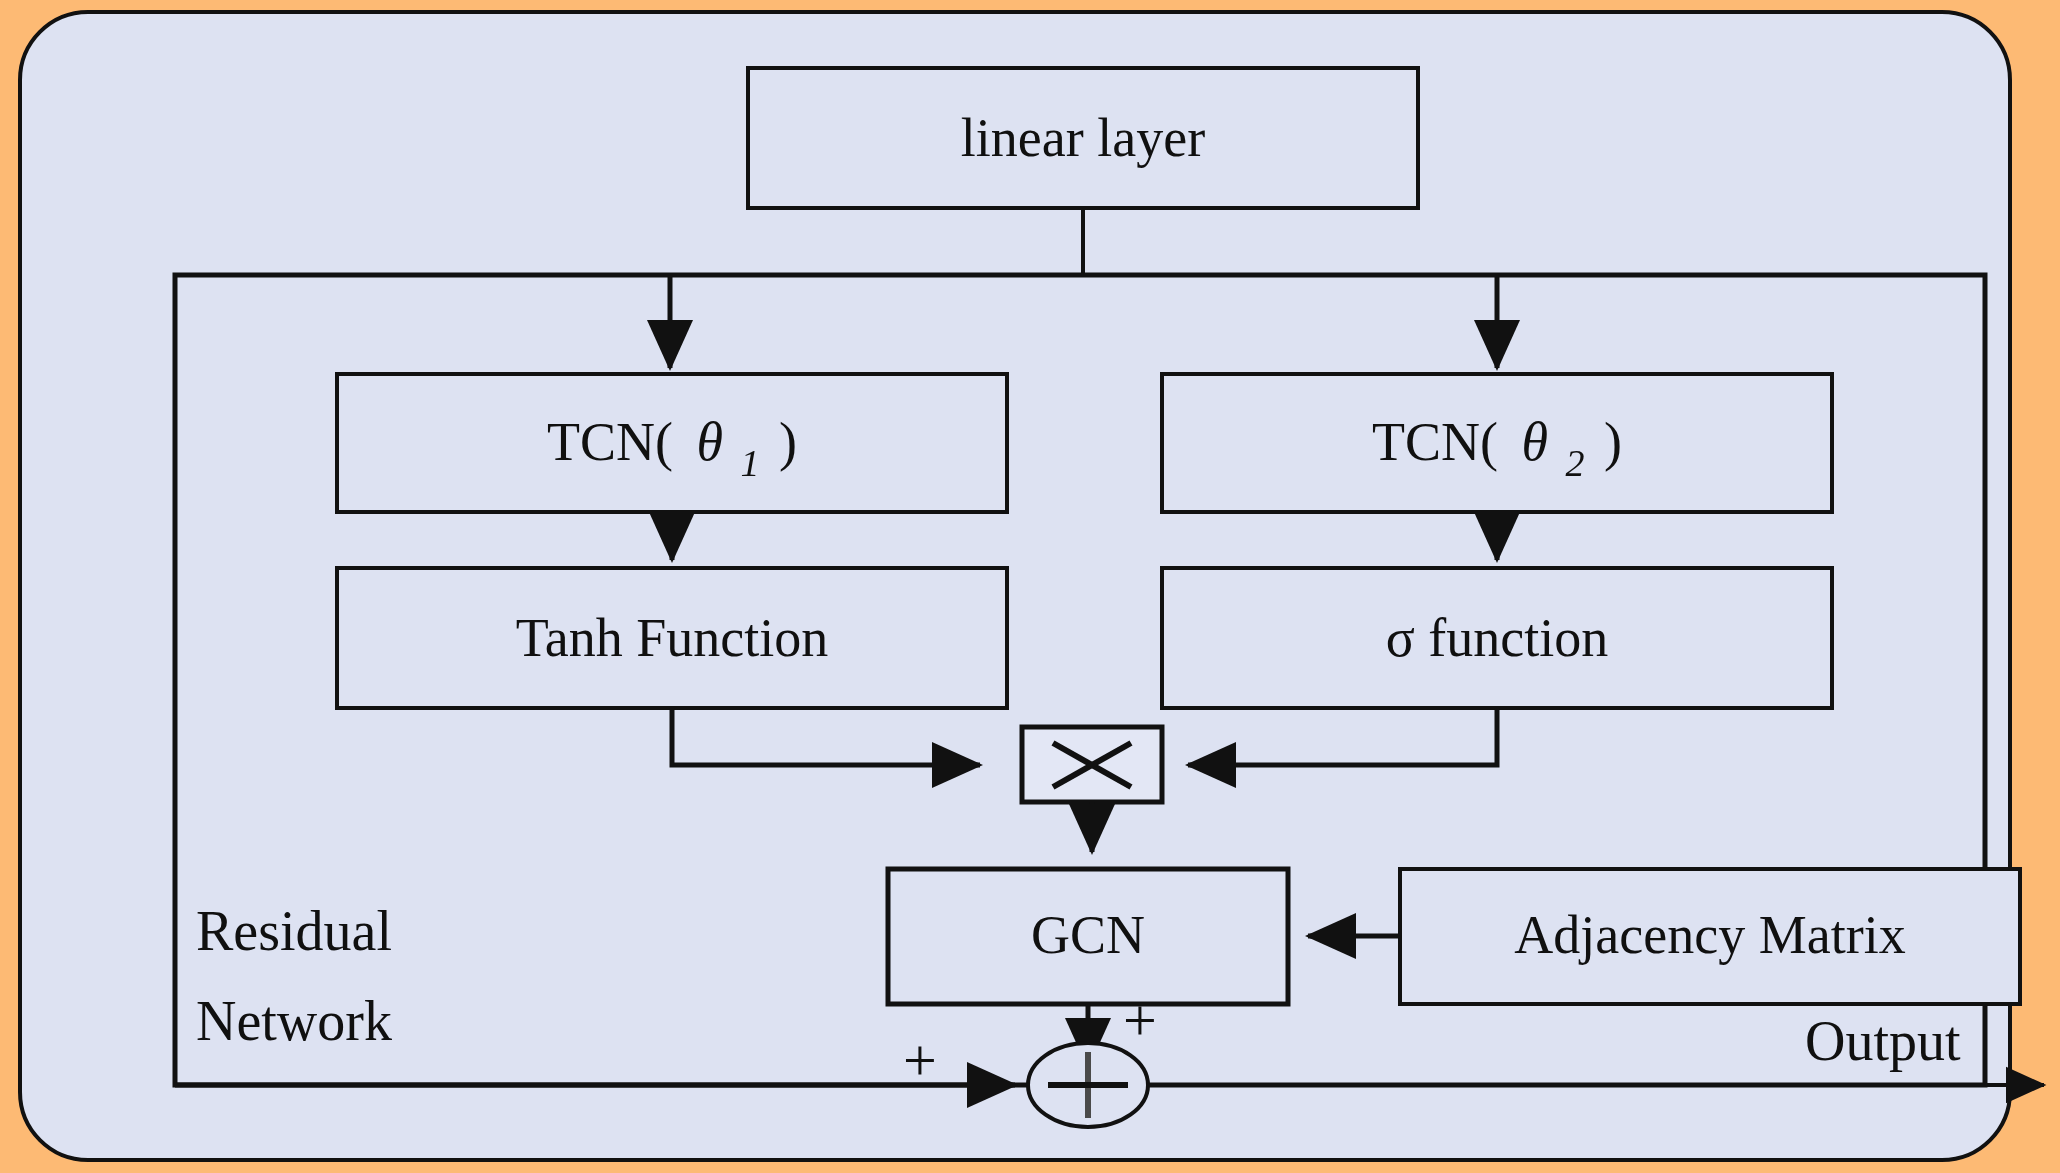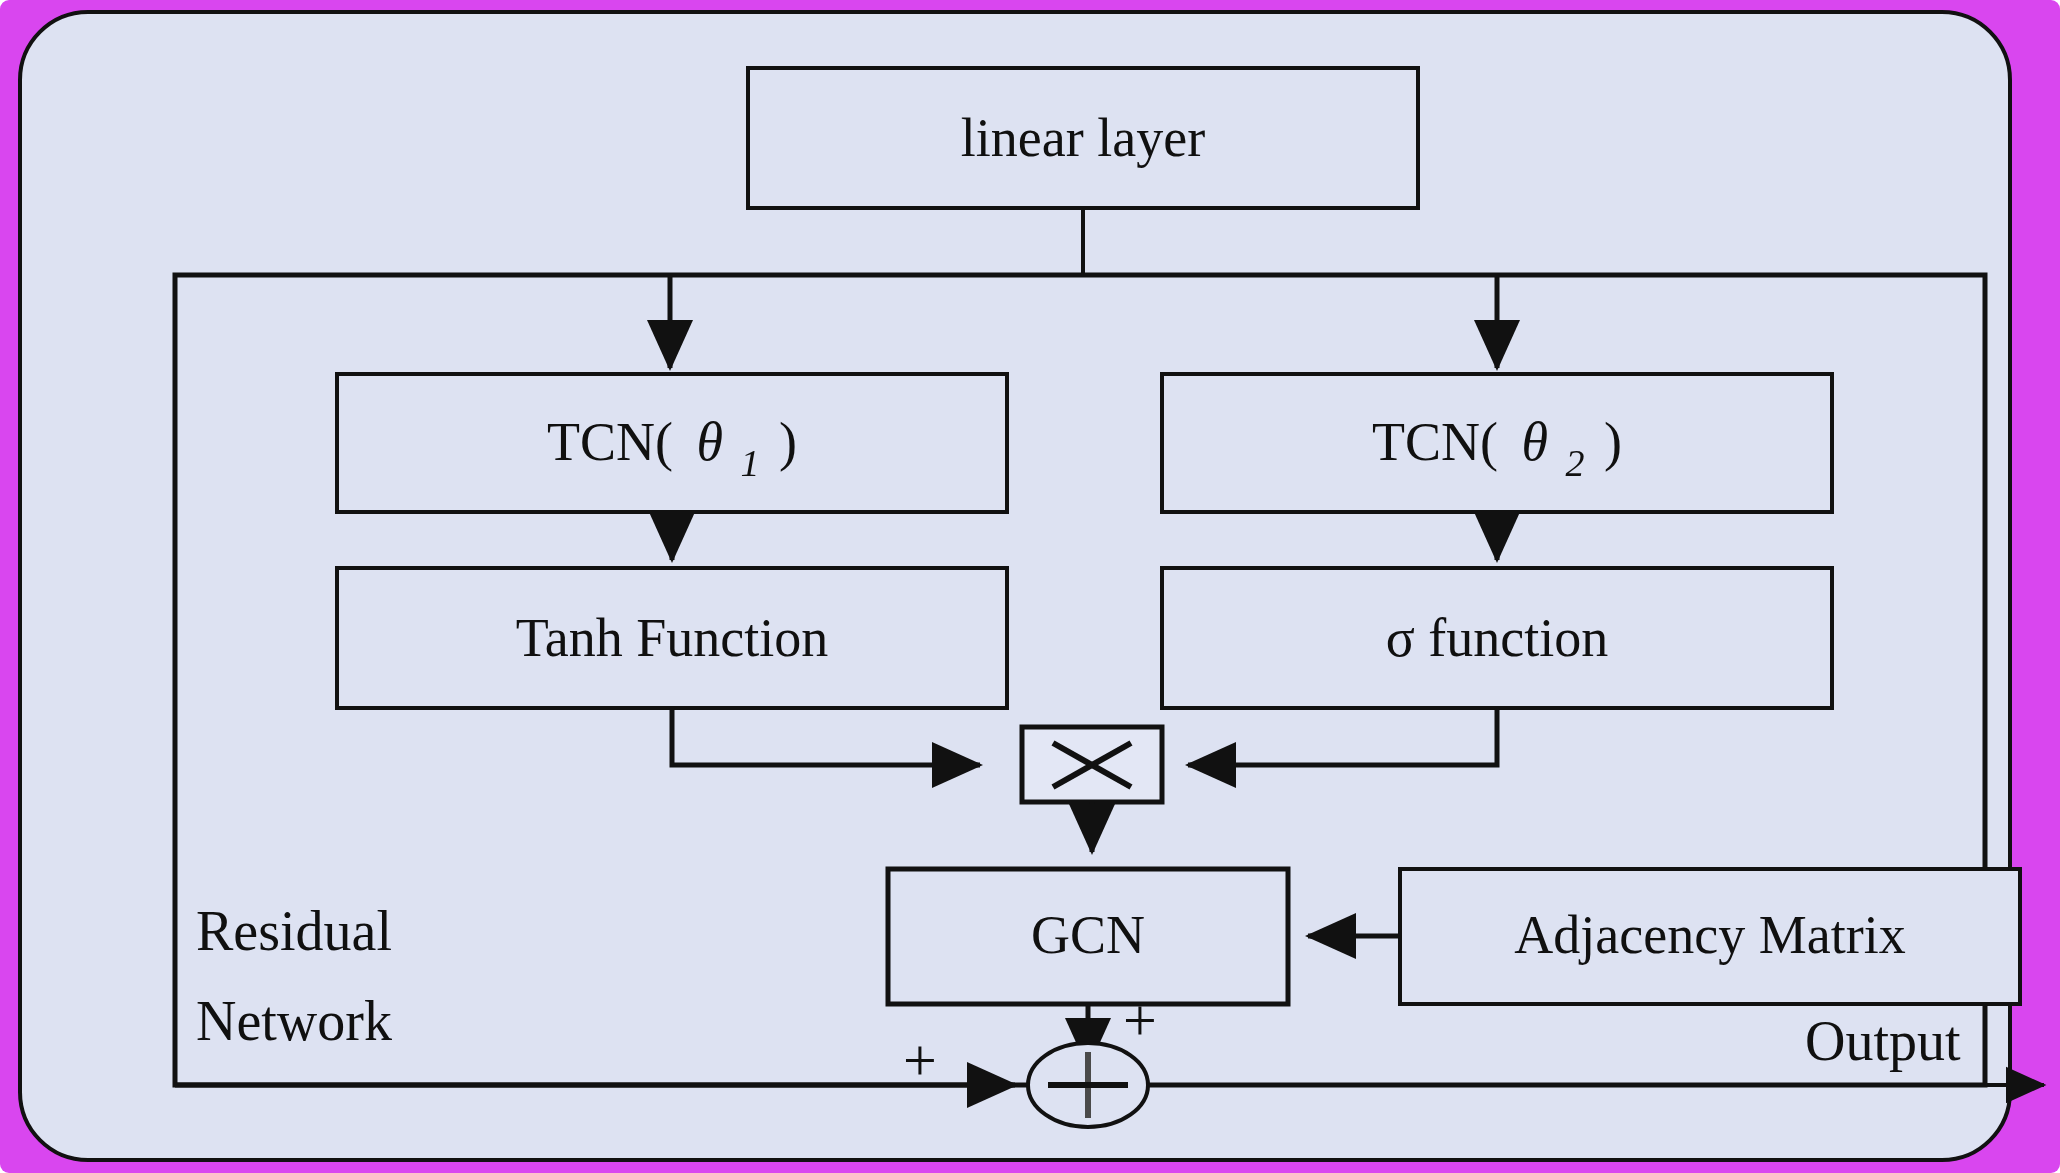--- a/index.html
+++ b/index.html
@@ -40,21 +40,21 @@
     font-size: 38px;
     font-style: italic;
   }
   .greek-italic {
     font-style: italic;
   }
 </style>
 </head>
 <body>
 
-<div id="stage" style="background: #d946ef; border-radius: 9px;">
+<div id="stage" style="background: #fdba74;">
 
   <svg id="diagram-svg" viewBox="0 0 2060 1173" xmlns="http://www.w3.org/2000/svg">
 
     <defs>
       <marker id="arrowhead" markerWidth="11" markerHeight="11" refX="9.6" refY="5.2" orient="auto" markerUnits="strokeWidth">
         <path d="M 0 0.6 L 10.2 5.2 L 0 9.8 z" fill="#111111"></path>
       </marker>
     </defs>
 
     <rect x="20" y="12" width="1990" height="1148" rx="68" ry="68" fill="#dde2f2" stroke="#111111" stroke-width="4"></rect>

